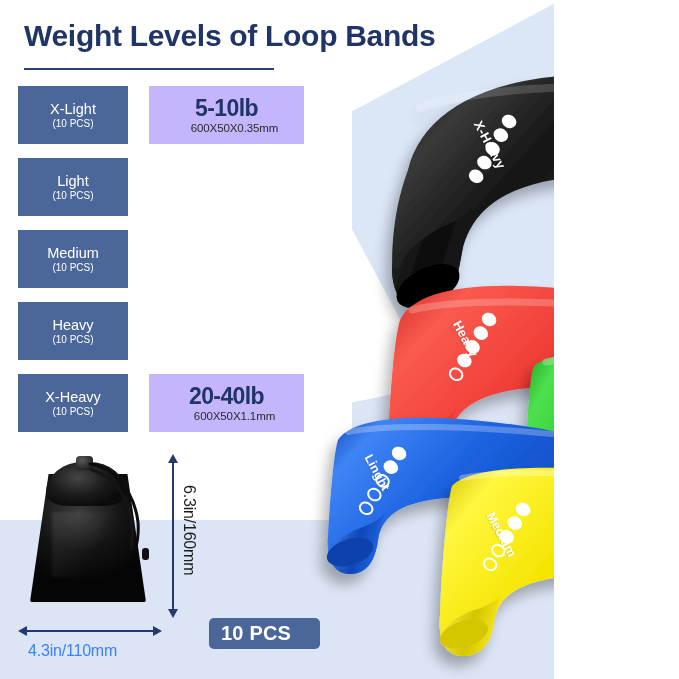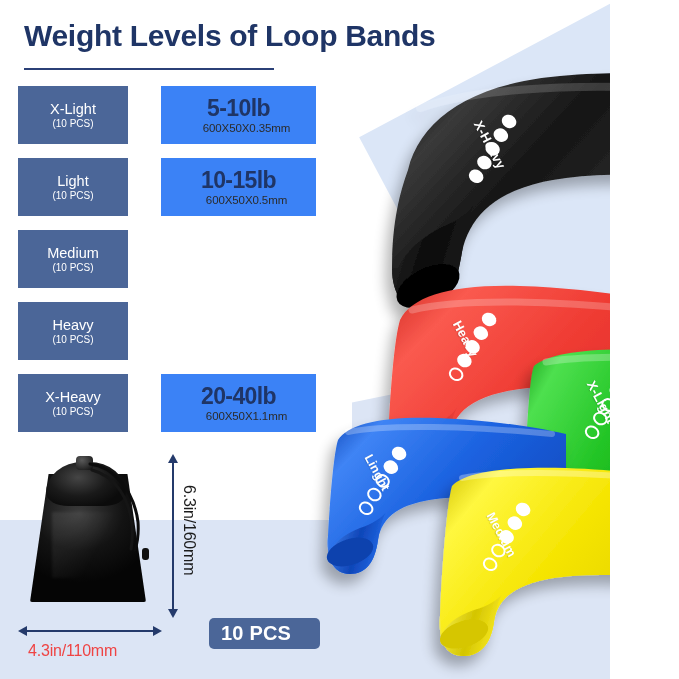--- a/index.html
+++ b/index.html
@@ -2,21 +2,21 @@
 <html><head>
 <meta charset="utf-8">
 <style>
   html, body {
     margin: 0;
     padding: 0;
     background: #ffffff;
   }
   #page {
     position: relative;
-    width: 610px;
+    width: 554px;
     height: 679px;
     overflow: hidden;
     background: #ffffff;
     font-family: "Liberation Sans", sans-serif;
     -webkit-font-smoothing: antialiased;
   }
 
   
   .bg-layer { position:absolute; inset:0; overflow:hidden; }
   .bg-tr {
@@ -91,24 +91,24 @@
     align-items: center;
     justify-content: center;
     color: #ffffff;
     line-height: 1.12;
   }
   .level-name { font-size: 14.5px; }
   .level-qty  { font-size: 10px; }
 
   .spec-box {
     position: relative;
-    margin-left: 33px;
+    margin-left: 21px;
     width: 155px;
     height: 58px;
-    background: #3b82f6;
+    background: #c4b5fd;
     display: flex;
     flex-direction: column;
     align-items: center;
     justify-content: center;
   }
   .spec-weight {
     font-size: 23px;
     font-weight: bold;
     color: #1f3566;
     letter-spacing: -0.6px;
@@ -211,21 +211,21 @@
     border-top: 5px solid transparent;
     border-bottom: 5px solid transparent;
   }
   .dim-h::before { left:-8px;  border-right: 9px solid #243a6b; }
   .dim-h::after  { right:-8px; border-left: 9px solid #243a6b; }
 
   .dim-h-label {
     position: absolute;
     left: 28px; top: 642px;
     font-size: 16px;
-    color: #ef4444;
+    color: #3b82f6;
     letter-spacing: -0.2px;
     white-space: nowrap;
   }
 
   
   .pcs-badge {
     position: absolute;
     left: 209px; top: 618px;
     padding: 5px 29px 6px 12px;
     background: #4b6698;
@@ -284,24 +284,20 @@
       <div class="spec-box">
         <span class="spec-weight">5-10lb</span>
         <span class="spec-dim">600X50X0.35mm</span>
       </div>
     </div>
 
     <div class="spec-row">
       <div class="level-box">
         <span class="level-name">Light</span>
         <span class="level-qty">(10 PCS)</span>
-      </div>
-      <div class="spec-box">
-        <span class="spec-weight">10-15lb</span>
-        <span class="spec-dim">600X50X0.5mm</span>
       </div>
     </div>
 
     <div class="spec-row">
       <div class="level-box">
         <span class="level-name">Medium</span>
         <span class="level-qty">(10 PCS)</span>
       </div>
     </div>
 

